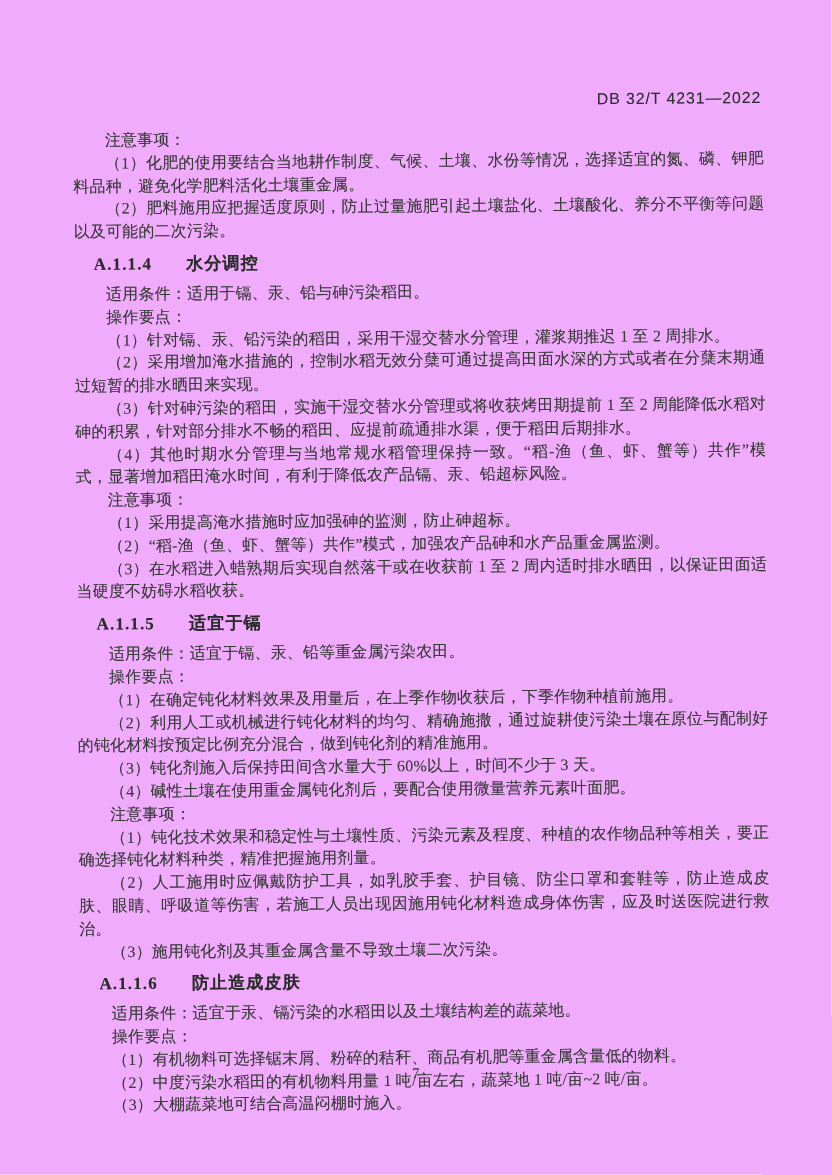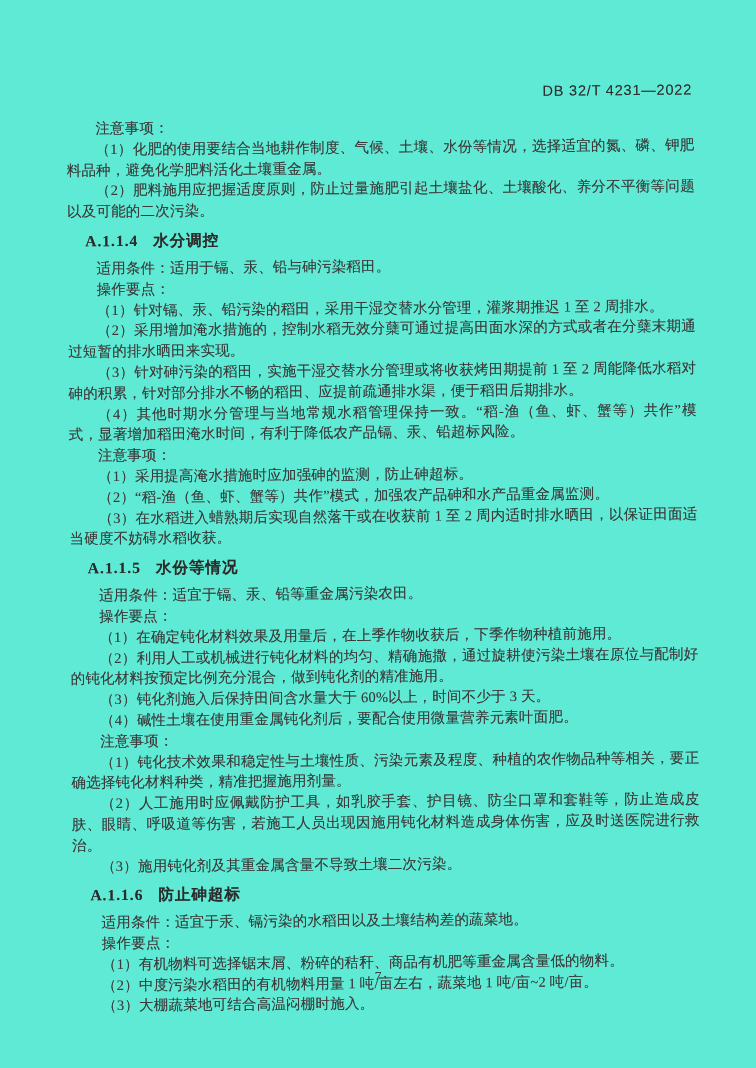--- a/index.html
+++ b/index.html
@@ -4,21 +4,21 @@
 <style>
   html, body {
     margin: 0;
     padding: 0;
     background: #ffffff;
   }
   .page {
     position: relative;
     width: 756px;
     height: 1068px;
-    background: #5eead4;
+    background: #f0abfc;
     overflow: hidden;
     font-family: "Liberation Serif", serif;
     color: #3a3a3a;
   }
   .sheet {
     position: absolute;
     left: 66px;
     top: 84px;
     width: 628px;
     transform: rotate(-0.45deg);
@@ -55,21 +55,21 @@
     text-shadow: 0 0 0.6px rgba(60,60,60,0.5);
   }
   .h-num {
     font-family: "Liberation Serif", serif;
     letter-spacing: 1px;
     font-weight: bold;
   }
   .h-title {
     font-family: Liberation Serif, serif;
     font-weight: 700;
-    margin-left: 15px;
+    margin-left: 31px;
     letter-spacing: 1px;
   }
   .page-number {
     position: absolute;
     left: 0;
     right: 0;
     bottom: 84px;
     text-align: center;
     font-size: 13.5px;
     color: #3c3c3c;
@@ -90,32 +90,32 @@
         <p class="para">适用条件：适用于镉、汞、铅与砷污染稻田。</p>
         <p class="para">操作要点：</p>
         <p class="para">（1）针对镉、汞、铅污染的稻田，采用干湿交替水分管理，灌浆期推迟 1 至 2 周排水。</p>
         <p class="para">（2）采用增加淹水措施的，控制水稻无效分蘖可通过提高田面水深的方式或者在分蘖末期通过短暂的排水晒田来实现。</p>
         <p class="para">（3）针对砷污染的稻田，实施干湿交替水分管理或将收获烤田期提前 1 至 2 周能降低水稻对砷的积累，针对部分排水不畅的稻田、应提前疏通排水渠，便于稻田后期排水。</p>
         <p class="para">（4）其他时期水分管理与当地常规水稻管理保持一致。“稻-渔（鱼、虾、蟹等）共作”模式，显著增加稻田淹水时间，有利于降低农产品镉、汞、铅超标风险。</p>
         <p class="para">注意事项：</p>
         <p class="para">（1）采用提高淹水措施时应加强砷的监测，防止砷超标。</p>
         <p class="para">（2）“稻-渔（鱼、虾、蟹等）共作”模式，加强农产品砷和水产品重金属监测。</p>
         <p class="para">（3）在水稻进入蜡熟期后实现自然落干或在收获前 1 至 2 周内适时排水晒田，以保证田面适当硬度不妨碍水稻收获。</p>
-        <h3 class="heading"><span class="h-num">A.1.1.5</span><span class="h-title">水份等情况</span></h3>
+        <h3 class="heading"><span class="h-num">A.1.1.5</span><span class="h-title">适宜于镉</span></h3>
         <p class="para">适用条件：适宜于镉、汞、铅等重金属污染农田。</p>
         <p class="para">操作要点：</p>
         <p class="para">（1）在确定钝化材料效果及用量后，在上季作物收获后，下季作物种植前施用。</p>
         <p class="para">（2）利用人工或机械进行钝化材料的均匀、精确施撒，通过旋耕使污染土壤在原位与配制好的钝化材料按预定比例充分混合，做到钝化剂的精准施用。</p>
         <p class="para">（3）钝化剂施入后保持田间含水量大于 60%以上，时间不少于 3 天。</p>
         <p class="para">（4）碱性土壤在使用重金属钝化剂后，要配合使用微量营养元素叶面肥。</p>
         <p class="para">注意事项：</p>
         <p class="para">（1）钝化技术效果和稳定性与土壤性质、污染元素及程度、种植的农作物品种等相关，要正确选择钝化材料种类，精准把握施用剂量。</p>
         <p class="para">（2）人工施用时应佩戴防护工具，如乳胶手套、护目镜、防尘口罩和套鞋等，防止造成皮肤、眼睛、呼吸道等伤害，若施工人员出现因施用钝化材料造成身体伤害，应及时送医院进行救治。</p>
         <p class="para">（3）施用钝化剂及其重金属含量不导致土壤二次污染。</p>
-        <h3 class="heading"><span class="h-num">A.1.1.6</span><span class="h-title">防止砷超标</span></h3>
+        <h3 class="heading"><span class="h-num">A.1.1.6</span><span class="h-title">防止造成皮肤</span></h3>
         <p class="para">适用条件：适宜于汞、镉污染的水稻田以及土壤结构差的蔬菜地。</p>
         <p class="para">操作要点：</p>
         <p class="para">（1）有机物料可选择锯末屑、粉碎的秸秆、商品有机肥等重金属含量低的物料。</p>
         <p class="para">（2）中度污染水稻田的有机物料用量 1 吨/亩左右，蔬菜地 1 吨/亩~2 吨/亩。</p>
         <p class="para">（3）大棚蔬菜地可结合高温闷棚时施入。</p>
       </div>
   </div>
   <div class="page-number">7</div>
 </div>
 

